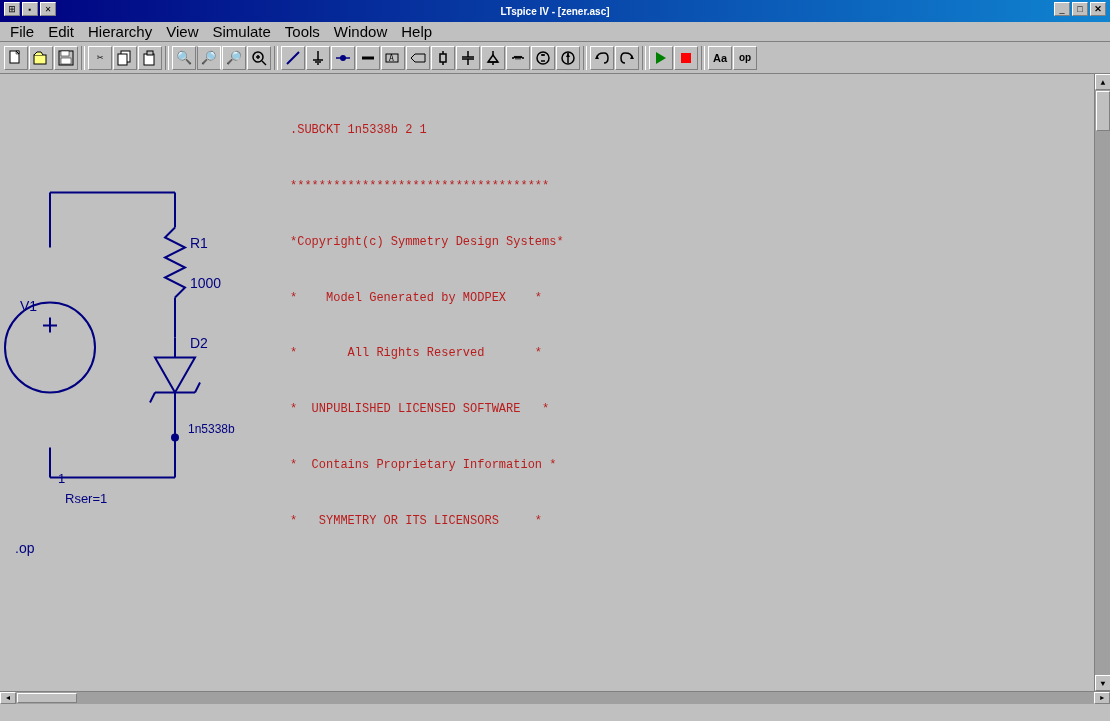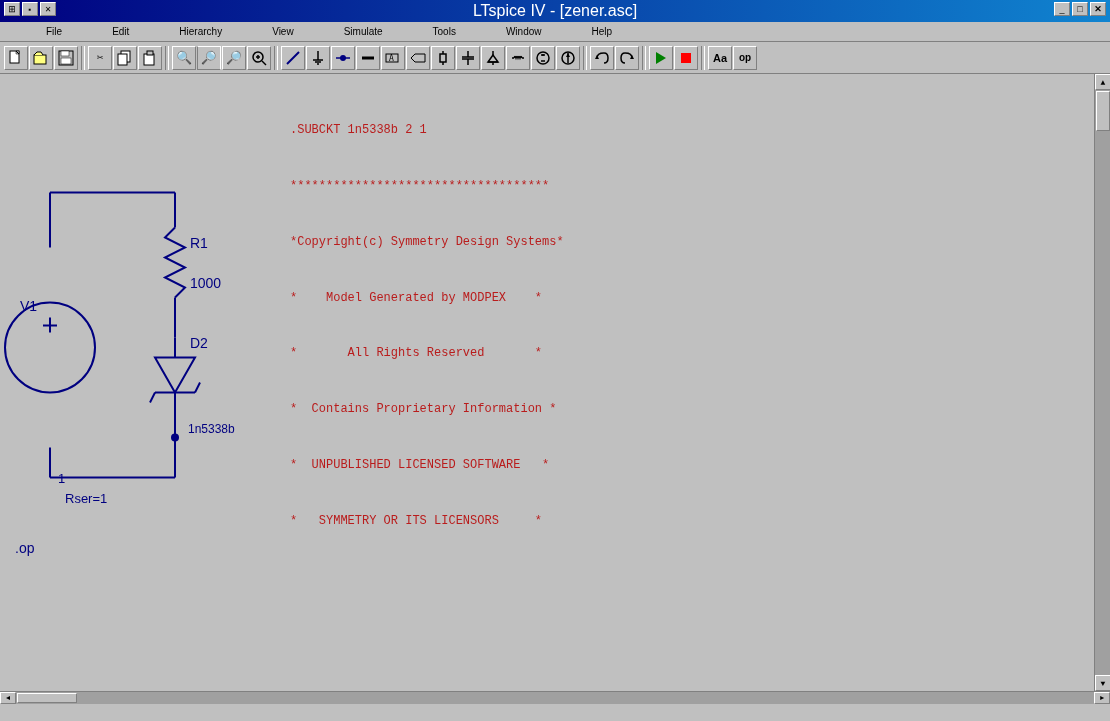--- a/index.html
+++ b/index.html
@@ -17,22 +17,22 @@
       height: 22px;
       background: linear-gradient(to right, #000080, #1084d0);
       display: flex;
       align-items: center;
       justify-content: center;
       position: relative;
     }
     .title-bar-text {
       color: white;
       font-family: Arial, sans-serif;
-      font-size: 16px;
-      font-weight: normal;
+      font-size: 10px;
+      font-weight: bold;
     }
     .title-bar-buttons {
       position: absolute;
       right: 4px;
       top: 2px;
       display: flex;
       gap: 2px;
     }
     .tb-btn {
       width: 16px;
@@ -60,25 +60,24 @@
       height: 20px;
       background: #c0c0c0;
       border-bottom: 1px solid #808080;
       display: flex;
       align-items: center;
       padding: 0 4px;
       gap: 2px;
     }
     .menu-item {
       font-family: Arial, sans-serif;
-      font-size: 10px;
+      font-size: 15px;
       padding: 2px 6px;
       cursor: pointer;
       color: #000;
-      margin-left: 36px;
     }
 
     
     .toolbar {
       height: 32px;
       background: #c0c0c0;
       border-bottom: 1px solid #808080;
       display: flex;
       align-items: center;
       padding: 2px 4px;
@@ -458,22 +457,22 @@
 
       <text x="15" y="470" font-family="Arial" font-size="14" fill="#000080">.op</text>
     </svg>
 
     <div class="code-area">
       <span class="code-line">.SUBCKT 1n5338b 2 1</span>
       <span class="code-line">************************************</span>
       <span class="code-line">*Copyright(c) Symmetry Design Systems*</span>
       <span class="code-line">*    Model Generated by MODPEX    *</span>
       <span class="code-line">*       All Rights Reserved       *</span>
+      <span class="code-line">*  UNPUBLISHED LICENSED SOFTWARE   *</span>
       <span class="code-line">*  Contains Proprietary Information *</span>
-      <span class="code-line">*  UNPUBLISHED LICENSED SOFTWARE   *</span>
       <span class="code-line">*   SYMMETRY OR ITS LICENSORS     *</span>
       
       
       
       
       
       
       
     </div>
   </div>

